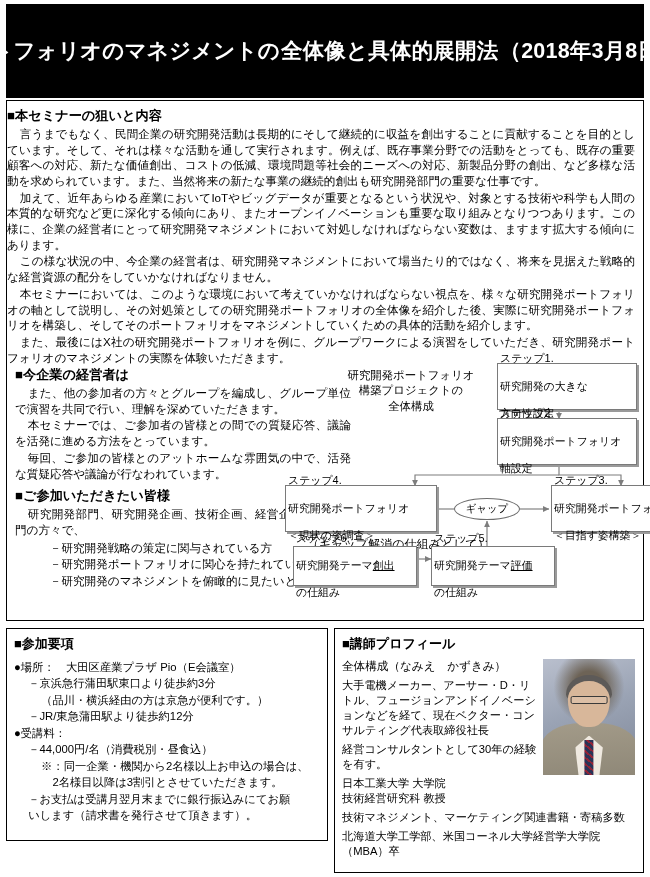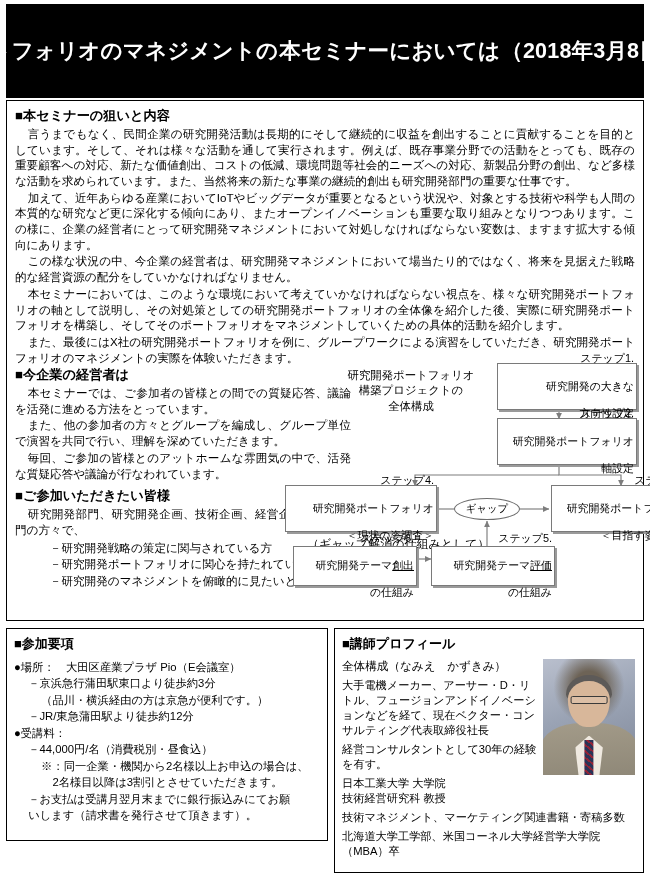--- a/index.html
+++ b/index.html
@@ -22,21 +22,21 @@
   }
   .title-line {
     font-size:21.5px; font-weight:bold; line-height:1.12; letter-spacing:0.2px;
     white-space:nowrap;
   }
 
   
   .main-box {
     position:absolute; left:6px; top:100px; width:638px; height:521px;
     border:1.3px solid #000; background:#fff;
-    padding:4px 8px 0 8px;
+    padding:4px 8px 0 0;
   }
   .sec-head {
     font-size:13.2px; font-weight:bold; line-height:1.2;
     margin:3px 0 2px 0;
   }
   .para {
     font-size:11.6px; line-height:1.355; text-align:justify;
     margin:0 0 1px 0;
     text-indent:1.1em;
   }
@@ -55,21 +55,21 @@
   .dg-title {
     position:absolute; left:4px; top:9px; width:140px;
     text-align:center; font-size:11.4px; line-height:1.34; font-weight:normal;
   }
   .fbox {
     position:absolute;
     border:1.1px solid #7a7a7a;
     background:#ffffff;
     box-shadow:2.0px 2.0px 0 0 #9a9a9a;
     font-size:10.9px; line-height:1.25;
-    display:flex; align-items:center; justify-content:center; text-align:right;
+    display:flex; align-items:center; justify-content:center; text-align:left;
     padding:1px 2px;
   }
   .fbox span { display:block; width:100%; }
   .fbox u { text-decoration:underline; }
   .gap-ell {
     position:absolute;
     border:1.1px solid #6d6d6d; border-radius:50%;
     background:#fff; font-size:10.4px;
     display:flex; align-items:center; justify-content:center;
   }
@@ -139,37 +139,37 @@
     background:repeating-linear-gradient(38deg,#2b3356 0 3px,#8f2438 3px 5px);
   }
 </style>
 </head>
 <body>
 
 <div class="page">
 
   <div class="title-banner">
     <div class="title-line">研究開発ポートフォリオのマネジメントの</div>
-    <div class="title-line">本セミナーにおいては</div>
+    <div class="title-line">全体像と具体的展開法</div>
     <div class="title-line">（2018年3月8日（木）開催）</div>
   </div>
 
   <div class="main-box">
 
     <div class="sec-head">■本セミナーの狙いと内容</div>
     <p class="para">言うまでもなく、民間企業の研究開発活動は長期的にそして継続的に収益を創出することに貢献することを目的としています。そして、それは様々な活動を通して実行されます。例えば、既存事業分野での活動をとっても、既存の重要顧客への対応、新たな価値創出、コストの低減、環境問題等社会的ニーズへの対応、新製品分野の創出、など多様な活動を求められています。また、当然将来の新たな事業の継続的創出も研究開発部門の重要な仕事です。</p>
     <p class="para">加えて、近年あらゆる産業においてIoTやビッグデータが重要となるという状況や、対象とする技術や科学も人間の本質的な研究など更に深化する傾向にあり、またオープンイノベーションも重要な取り組みとなりつつあります。この様に、企業の経営者にとって研究開発マネジメントにおいて対処しなければならない変数は、ますます拡大する傾向にあります。</p>
     <p class="para">この様な状況の中、今企業の経営者は、研究開発マネジメントにおいて場当たり的ではなく、将来を見据えた戦略的な経営資源の配分をしていかなければなりません。</p>
     <p class="para">本セミナーにおいては、このような環境において考えていかなければならない視点を、様々な研究開発ポートフォリオの軸として説明し、その対処策としての研究開発ポートフォリオの全体像を紹介した後、実際に研究開発ポートフォリオを構築し、そしてそのポートフォリオをマネジメントしていくための具体的活動を紹介します。</p>
     <p class="para">また、最後にはX社の研究開発ポートフォリオを例に、グループワークによる演習をしていただき、研究開発ポートフォリオのマネジメントの実際を体験いただきます。</p>
 
     <div class="lower-left narrow">
       <div class="sec-head">■今企業の経営者は</div>
+      <p class="para">また、他の参加者の方々とグループを編成し、グループ単位で演習を共同で行い、理解を深めていただきます。</p>
       <p class="para">本セミナーでは、ご参加者の皆様との間での質疑応答、議論を活発に進める方法をとっています。</p>
-      <p class="para">また、他の参加者の方々とグループを編成し、グループ単位で演習を共同で行い、理解を深めていただきます。</p>
       <p class="para">毎回、ご参加の皆様とのアットホームな雰囲気の中で、活発な質疑応答や議論が行なわれています。</p>
 
       <div class="sec-head" style="margin-top:7px;">■ご参加いただきたい皆様</div>
       <p class="para">研究開発部門、研究開発企画、技術企画、経営企画などの部門の方々で、</p>
       <div class="dash-list dash-wide">
         <div>－研究開発戦略の策定に関与されている方</div>
         <div>－研究開発ポートフォリオに関心を持たれている方</div>
         <div>－研究開発のマネジメントを俯瞰的に見たいと考えている方　など</div>
       </div>
     </div>

